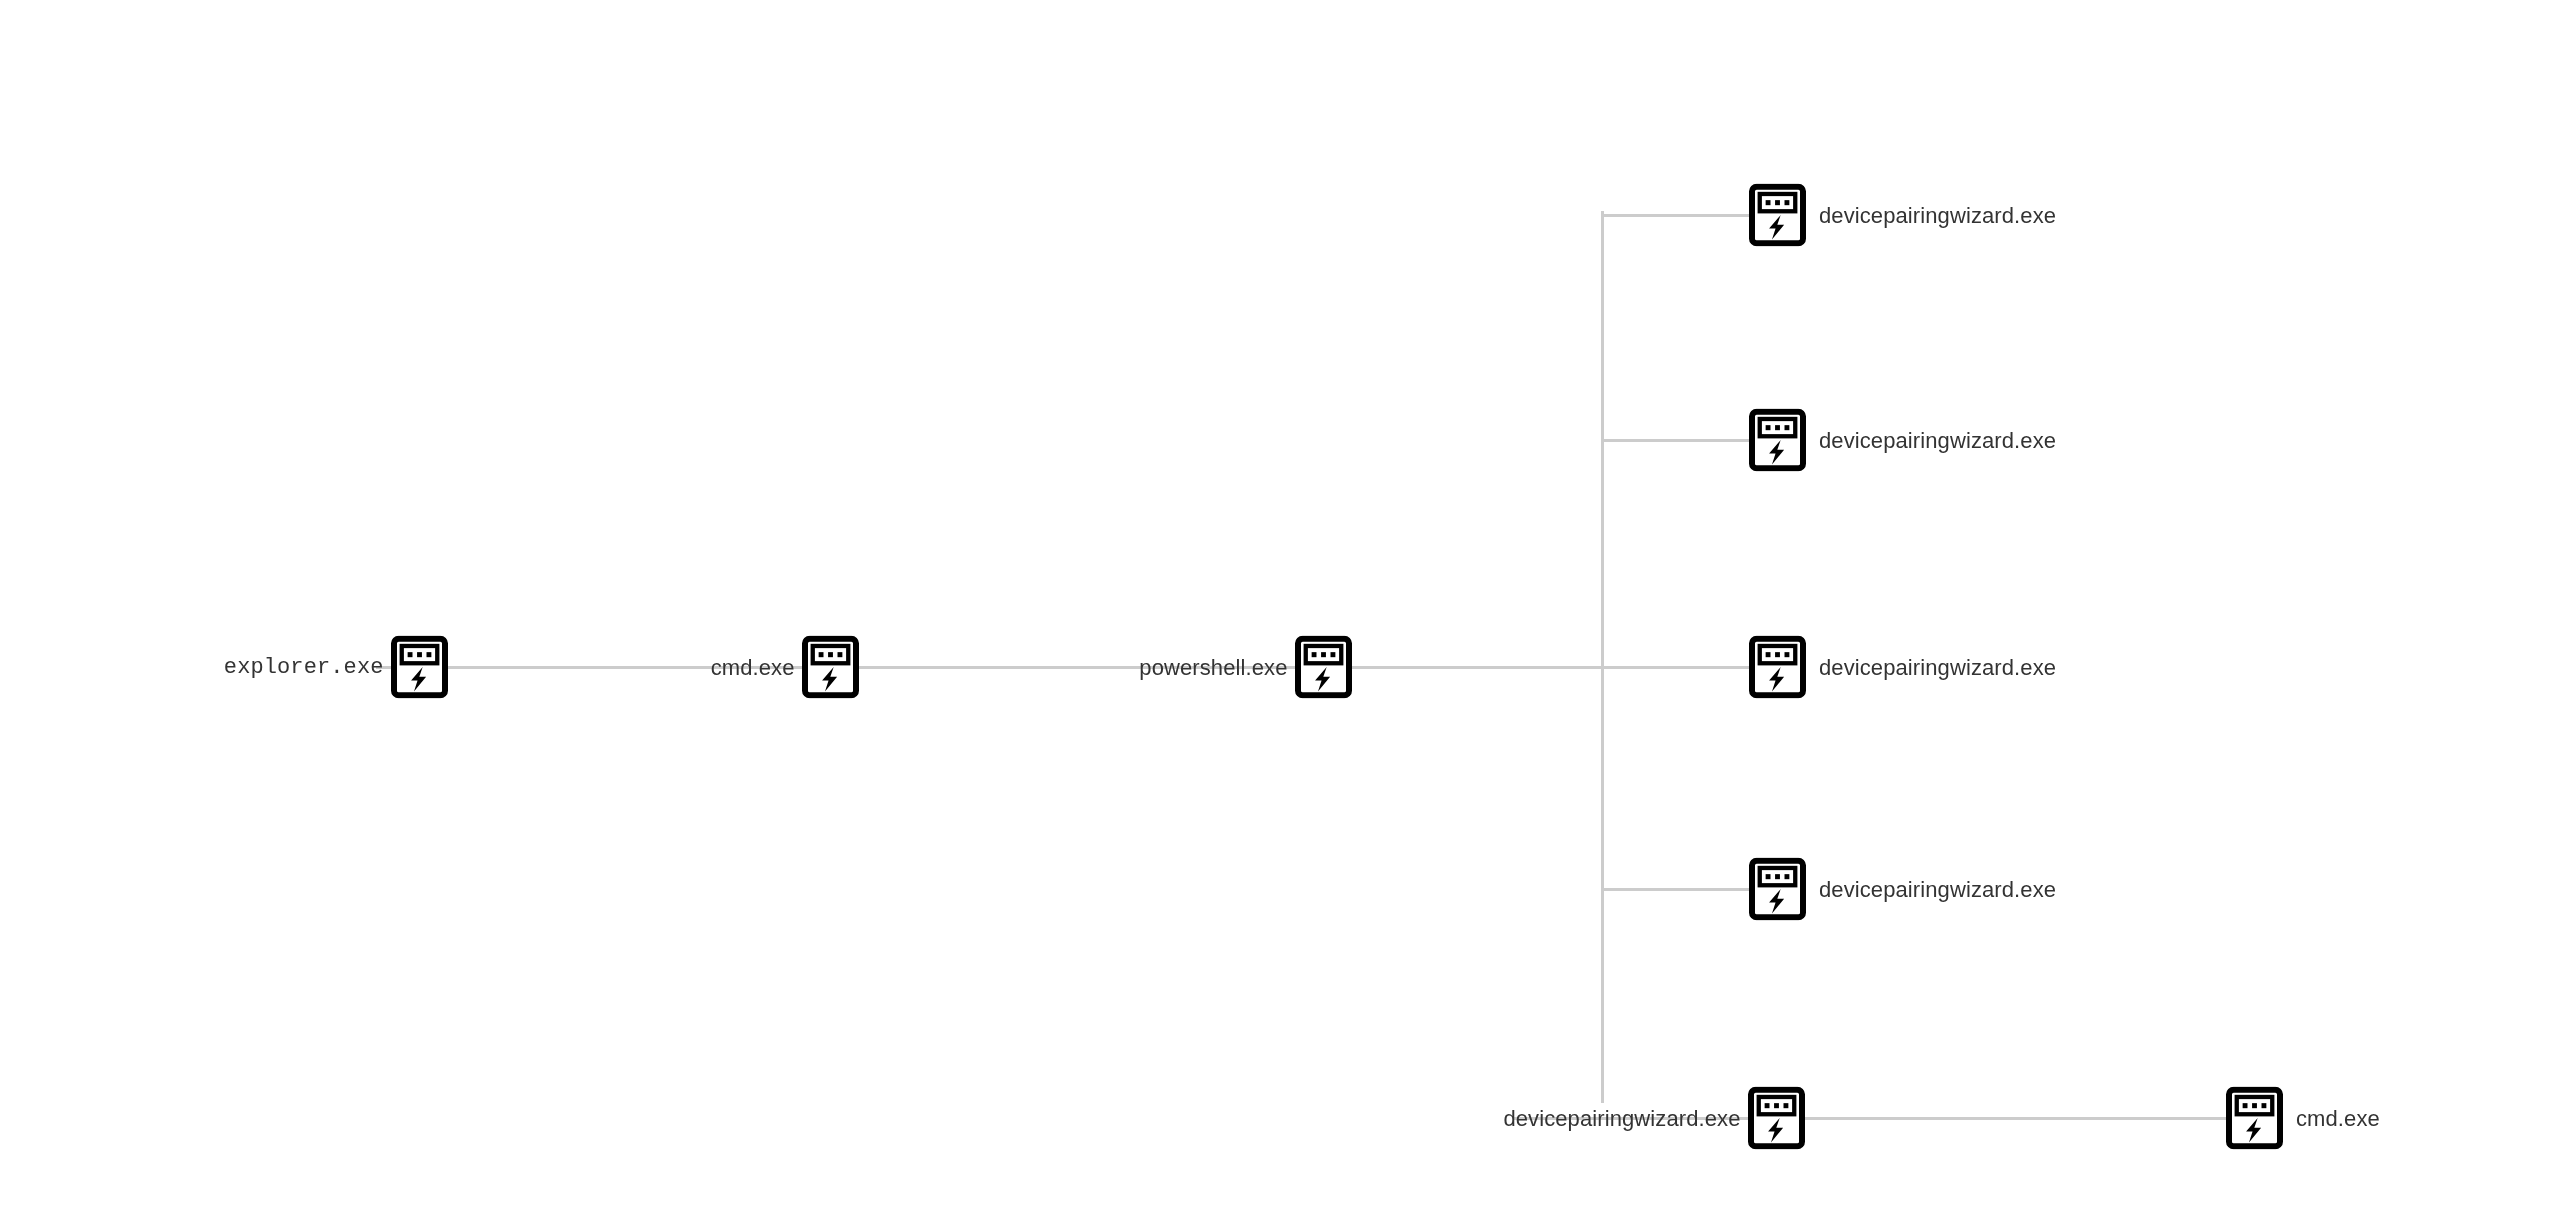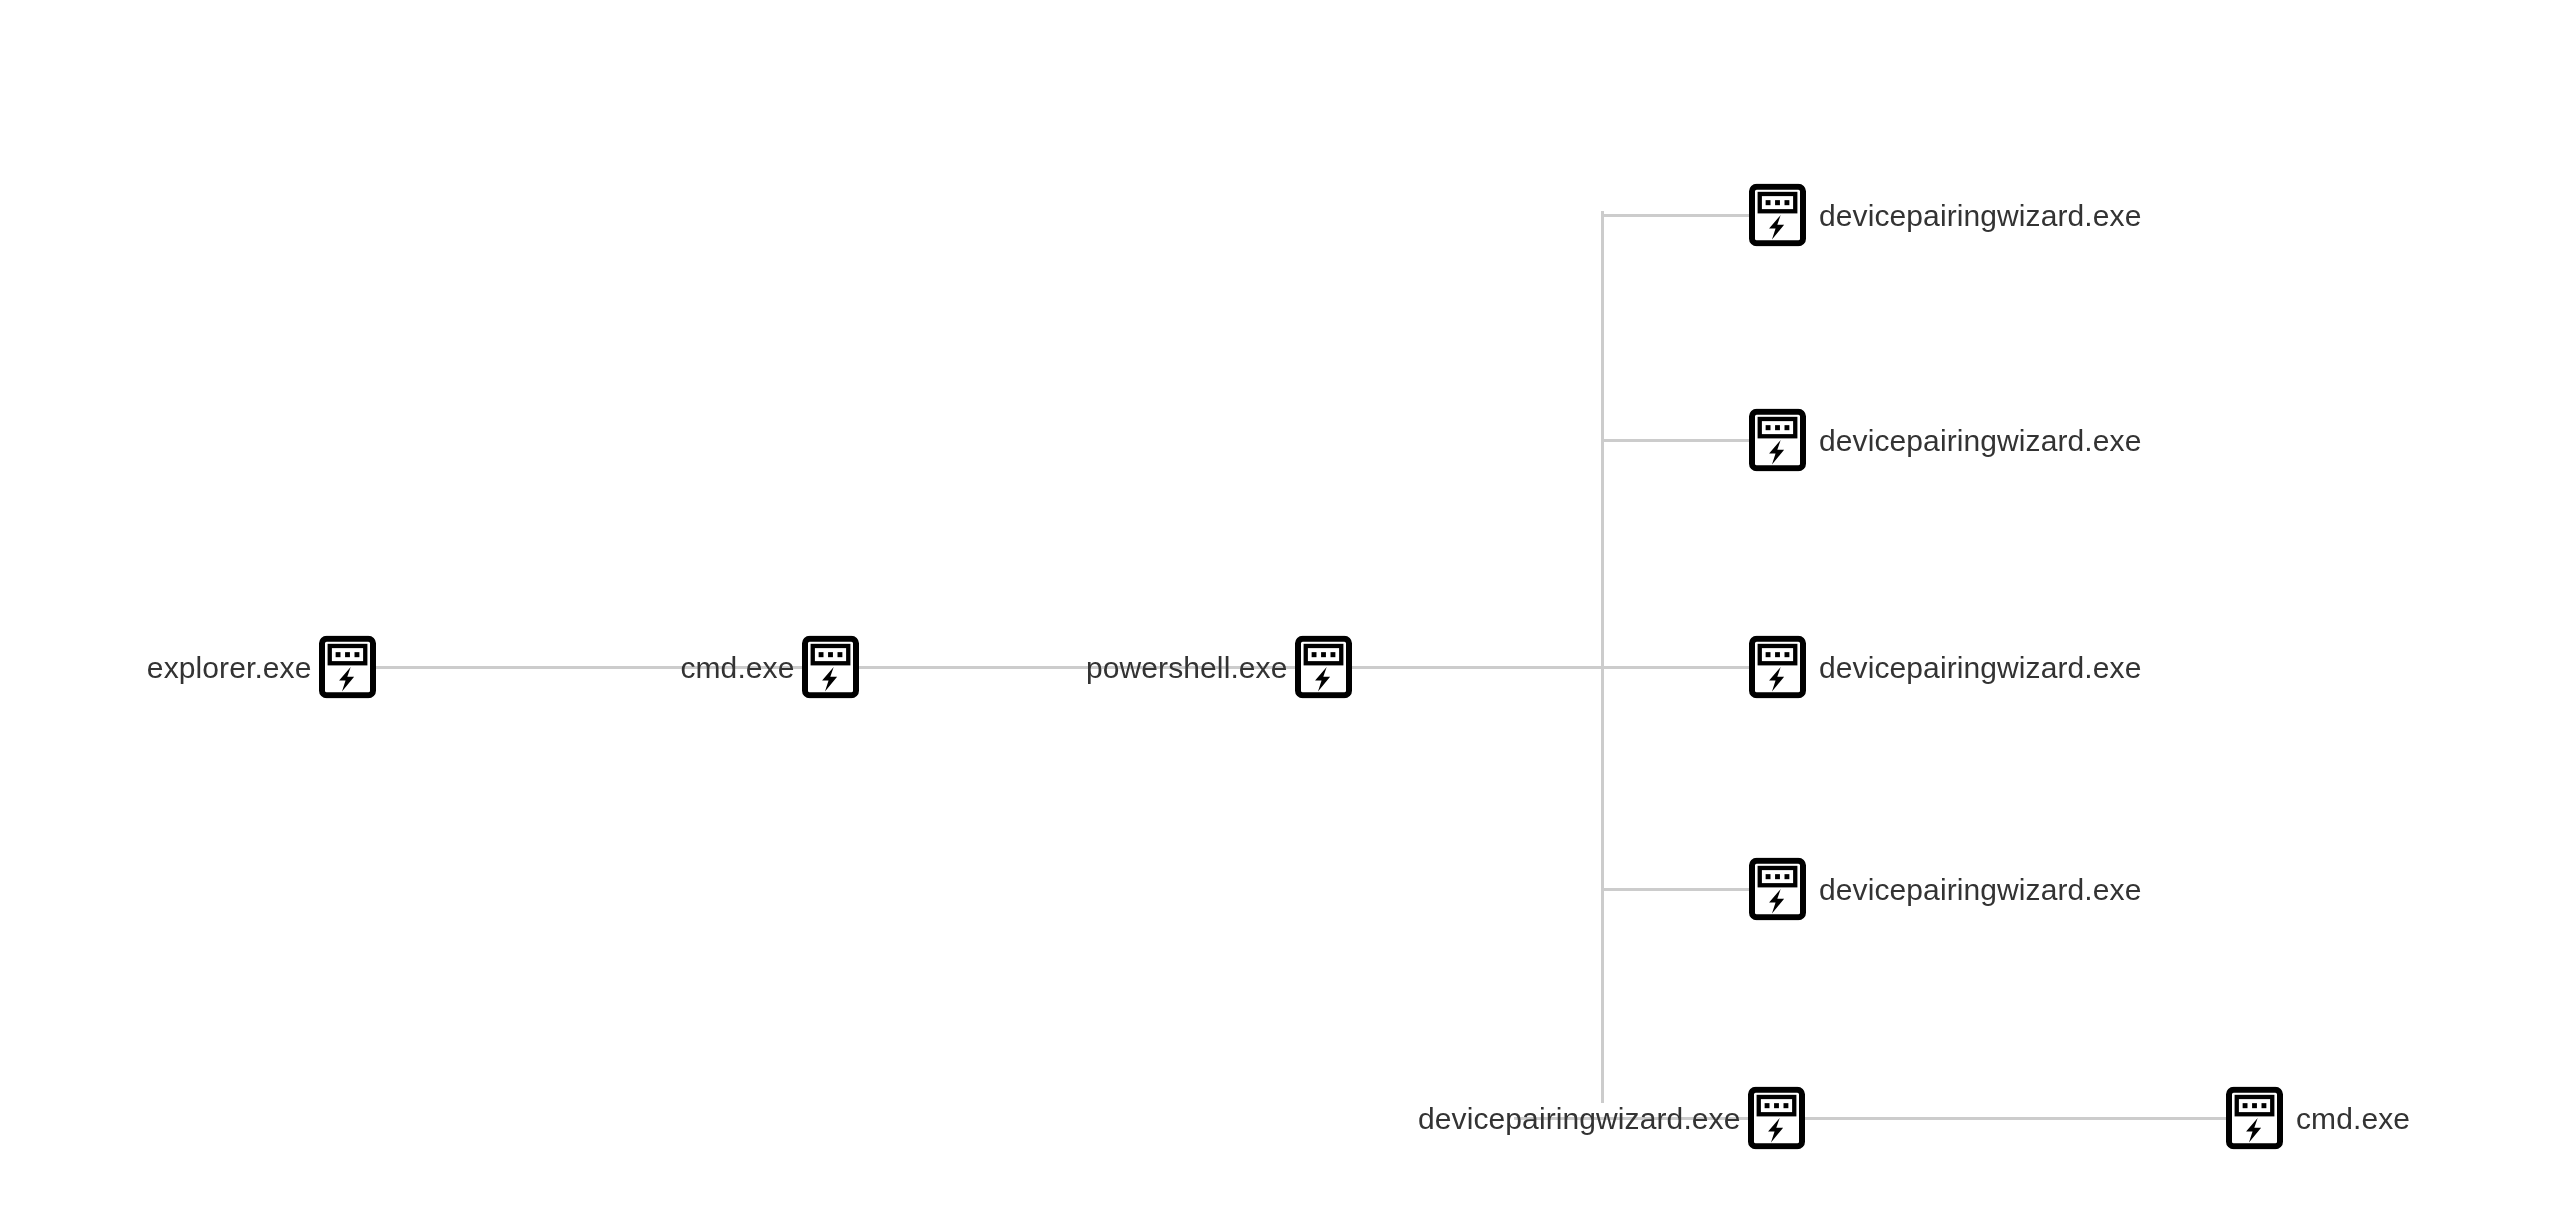--- a/index.html
+++ b/index.html
@@ -32,21 +32,21 @@
   }
   
   .node {
     position: absolute;
     display: flex;
     flex-direction: row;
     align-items: center;
     white-space: nowrap;
   }
   .node-label {
-    font-size: 30px;
+    font-size: 22px;
     color: #333333;
     letter-spacing: 0.1px;
     line-height: 1;
   }
   .node.label-left .node-label { margin-right: 7.5px; }
   .node.label-right .node-label { margin-left: 13px; }
   .node.label-left  { flex-direction: row; }
   .node.label-right { flex-direction: row-reverse; }
 
   
@@ -68,21 +68,21 @@
       <div class="edge-h" style="left: 1301px; top: 666px; width: 479px;"></div>
       <div class="edge-v" style="left: 1601px; top: 211px; height: 892px;"></div>
       <div class="edge-h" style="left: 1601px; top: 214px; width: 178px;"></div>
       <div class="edge-h" style="left: 1601px; top: 439px; width: 178px;"></div>
       <div class="edge-h" style="left: 1601px; top: 666px; width: 178px;"></div>
       <div class="edge-h" style="left: 1601px; top: 888px; width: 178px;"></div>
       <div class="edge-h" style="left: 1514px; top: 1117px; width: 266px;"></div>
       <div class="edge-h" style="left: 1805px; top: 1117px; width: 423px;"></div>
     </div>
   <div id="node-layer">
-      <div class="node label-left" style="top: 667px; transform: translateY(-50%); left: 0px; width: 376px; justify-content: flex-end; display: flex;">
+      <div class="node label-left" style="top: 667px; transform: translateY(-50%); left: 0px; width: 448px; justify-content: flex-end; display: flex; font-family: Liberation Mono, monospace;">
         <span class="node-label">explorer.exe</span>
         <span class="proc-icon">
           <svg viewBox="0 0 61 67" xmlns="http://www.w3.org/2000/svg" aria-hidden="true">
             <rect x="3.2" y="3.2" width="54.6" height="60.6" rx="5" ry="5" fill="#ffffff" stroke="#000000" stroke-width="6.4"></rect>
             <rect x="11.5" y="11.0" width="38" height="18.5" fill="#ffffff" stroke="#000000" stroke-width="4.6"></rect>
             <rect x="17.8" y="17.6" width="5.2" height="5.4" fill="#000000"></rect>
             <rect x="27.9" y="17.6" width="5.2" height="5.4" fill="#000000"></rect>
             <rect x="38.0" y="17.6" width="5.2" height="5.4" fill="#000000"></rect>
             <path d="M33.9 33.6 L21.5 47.9 L28.4 47.9 L24.6 59.6 L37.6 44.0 L30.3 44.0 Z" fill="#000000"></path>
           </svg>

